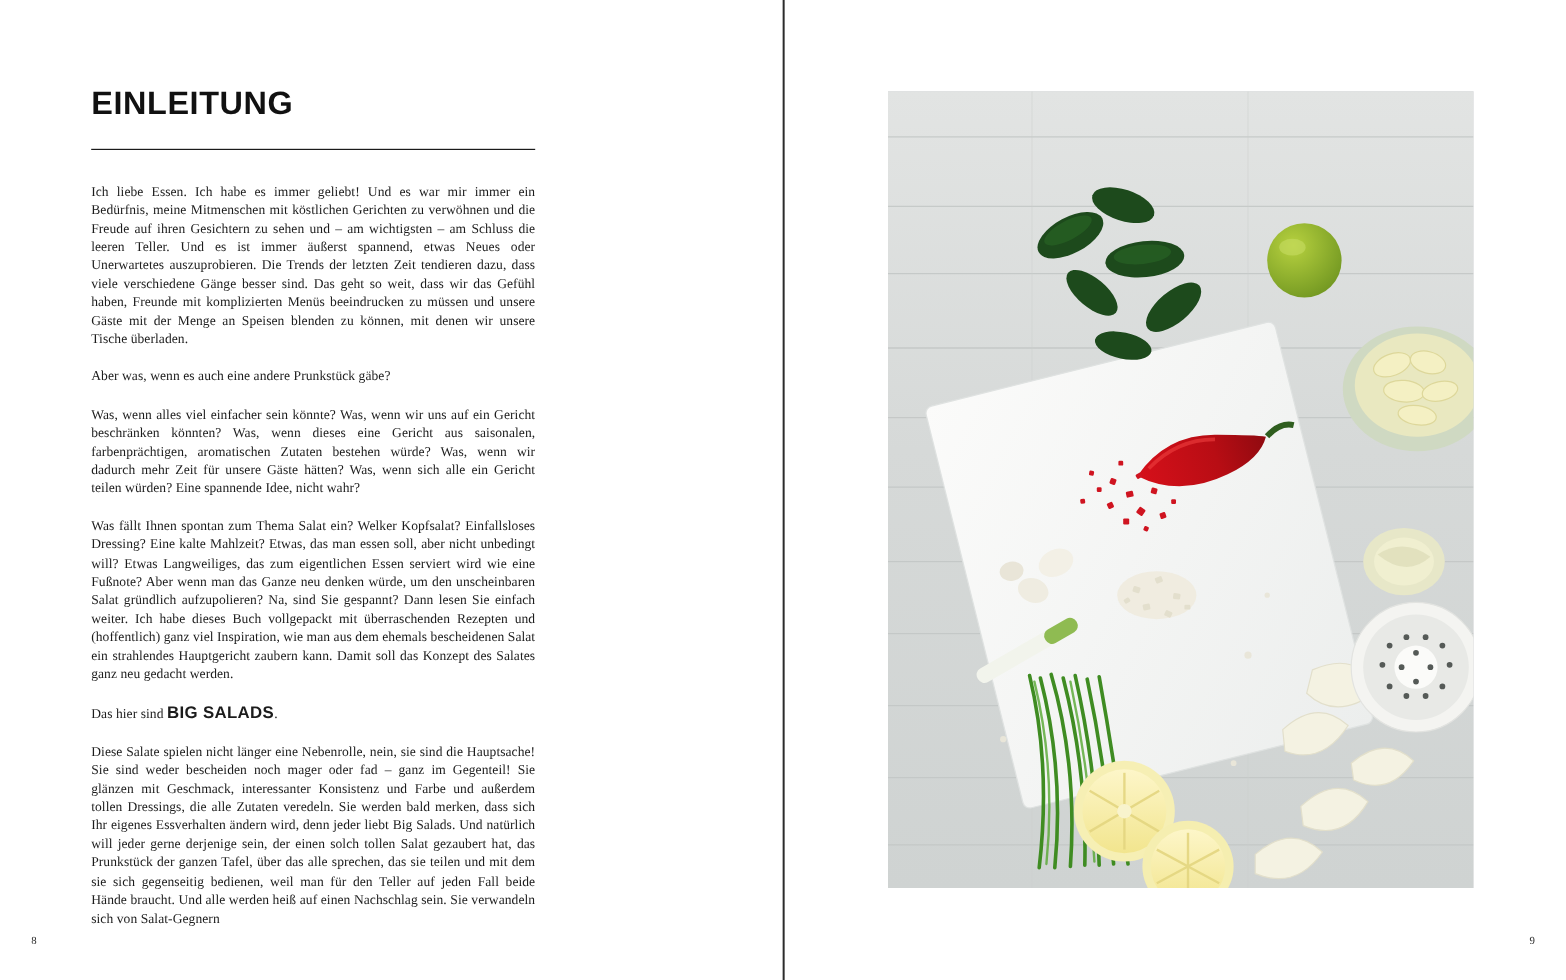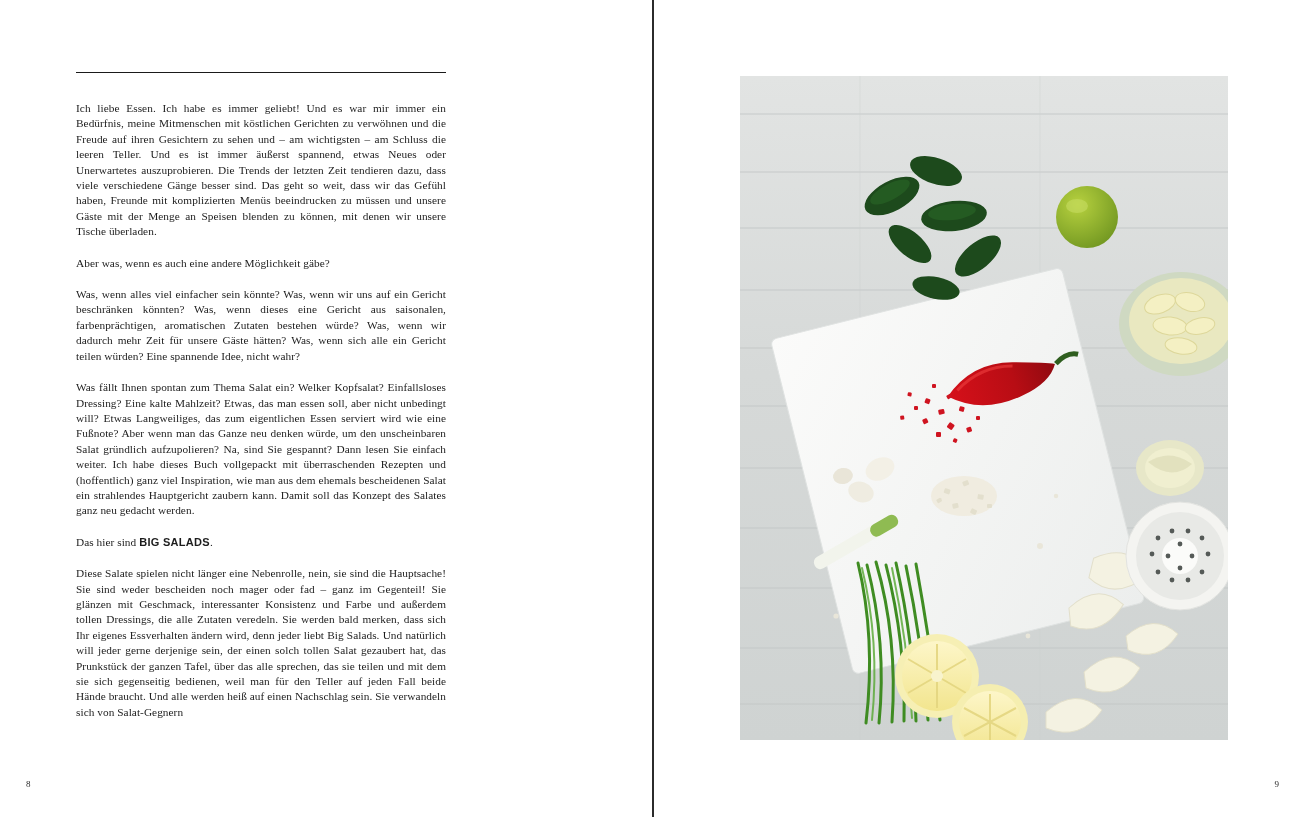--- a/index.html
+++ b/index.html
@@ -70,21 +70,21 @@
     margin: 0 0 16px 0;
     color: #1c1c1c;
     letter-spacing: 0.05px;
   }
   .body-text p:last-child {
     margin-bottom: 16px;
   }
   .bold-inline {
     font-family: "Liberation Sans", sans-serif;
     font-weight: bold;
-    font-size: 11px;
+    font-size: 14px;
     letter-spacing: 0.3px;
   }
   .folio {
     position: absolute;
     bottom: 28px;
     font-family: "Liberation Serif", serif;
     font-size: 9px;
     color: #2a2a2a;
   }
   .folio-left { left: 26px; }
@@ -107,25 +107,26 @@
   }
 </style>
 </head>
 <body>
 
 <div class="spread">
 
   <div class="page page-left">
 
     <div class="text-col">
+      <h1 class="chapter-title">EINLEITUNG</h1>
       <div class="rule"></div>
 
       <div class="body-text">
         <p>Ich liebe Essen. Ich habe es immer geliebt! Und es war mir immer ein Bedürfnis, meine Mitmenschen mit köstlichen Gerichten zu verwöhnen und die Freude auf ihren Gesichtern zu sehen und – am wichtigsten – am Schluss die leeren Teller. Und es ist immer äußerst spannend, etwas Neues oder Unerwartetes auszuprobieren. Die Trends der letzten Zeit tendieren dazu, dass viele verschiedene Gänge besser sind. Das geht so weit, dass wir das Gefühl haben, Freunde mit komplizierten Menüs beeindrucken zu müssen und unsere Gäste mit der Menge an Speisen blenden zu können, mit denen wir unsere Tische überladen.</p>
-        <p>Aber was, wenn es auch eine andere Möglichkeit gäbe?</p>
+        <p>Aber was, wenn es auch eine andere Prunkstück gäbe?</p>
         <p>Was, wenn alles viel einfacher sein könnte? Was, wenn wir uns auf ein Gericht beschränken könnten? Was, wenn dieses eine Gericht aus saisonalen, farbenprächtigen, aromatischen Zutaten bestehen würde? Was, wenn wir dadurch mehr Zeit für unsere Gäste hätten? Was, wenn sich alle ein Gericht teilen würden? Eine spannende Idee, nicht wahr?</p>
         <p>Was fällt Ihnen spontan zum Thema Salat ein? Welker Kopfsalat? Einfallsloses Dressing? Eine kalte Mahlzeit? Etwas, das man essen soll, aber nicht unbedingt will? Etwas Langweiliges, das zum eigentlichen Essen serviert wird wie eine Fußnote? Aber wenn man das Ganze neu denken würde, um den unscheinbaren Salat gründlich aufzupolieren? Na, sind Sie gespannt? Dann lesen Sie einfach weiter. Ich habe dieses Buch vollgepackt mit überraschenden Rezepten und (hoffentlich) ganz viel Inspiration, wie man aus dem ehemals bescheidenen Salat ein strahlendes Hauptgericht zaubern kann. Damit soll das Konzept des Salates ganz neu gedacht werden.</p>
 
         <p><span>Das hier sind </span><span class="bold-inline">BIG SALADS</span><span>.</span></p>
 
         <p>Diese Salate spielen nicht länger eine Nebenrolle, nein, sie sind die Hauptsache! Sie sind weder bescheiden noch mager oder fad – ganz im Gegenteil! Sie glänzen mit Geschmack, interessanter Konsistenz und Farbe und außerdem tollen Dressings, die alle Zutaten veredeln. Sie werden bald merken, dass sich Ihr eigenes Essverhalten ändern wird, denn jeder liebt Big Salads. Und natürlich will jeder gerne derjenige sein, der einen solch tollen Salat gezaubert hat, das Prunkstück der ganzen Tafel, über das alle sprechen, das sie teilen und mit dem sie sich gegenseitig bedienen, weil man für den Teller auf jeden Fall beide Hände braucht. Und alle werden heiß auf einen Nachschlag sein. Sie verwandeln sich von Salat-Gegnern</p>
       </div>
     </div>
 
     <div class="folio folio-left">8</div>

